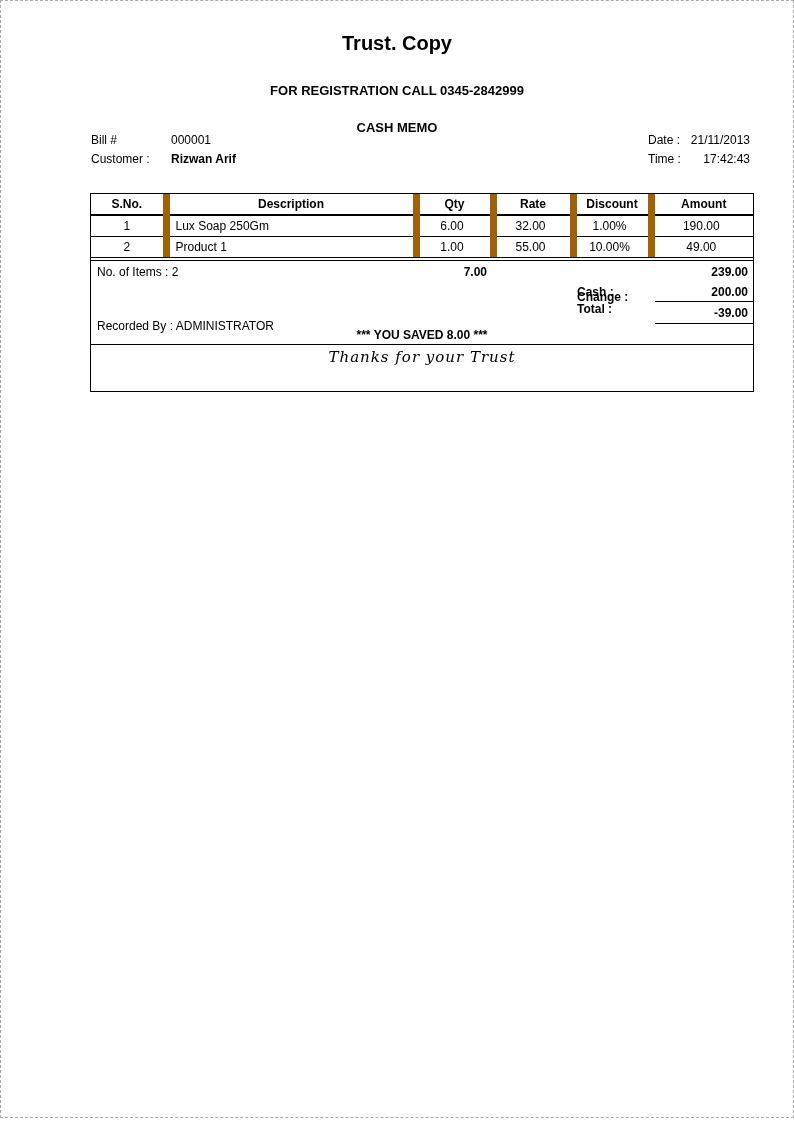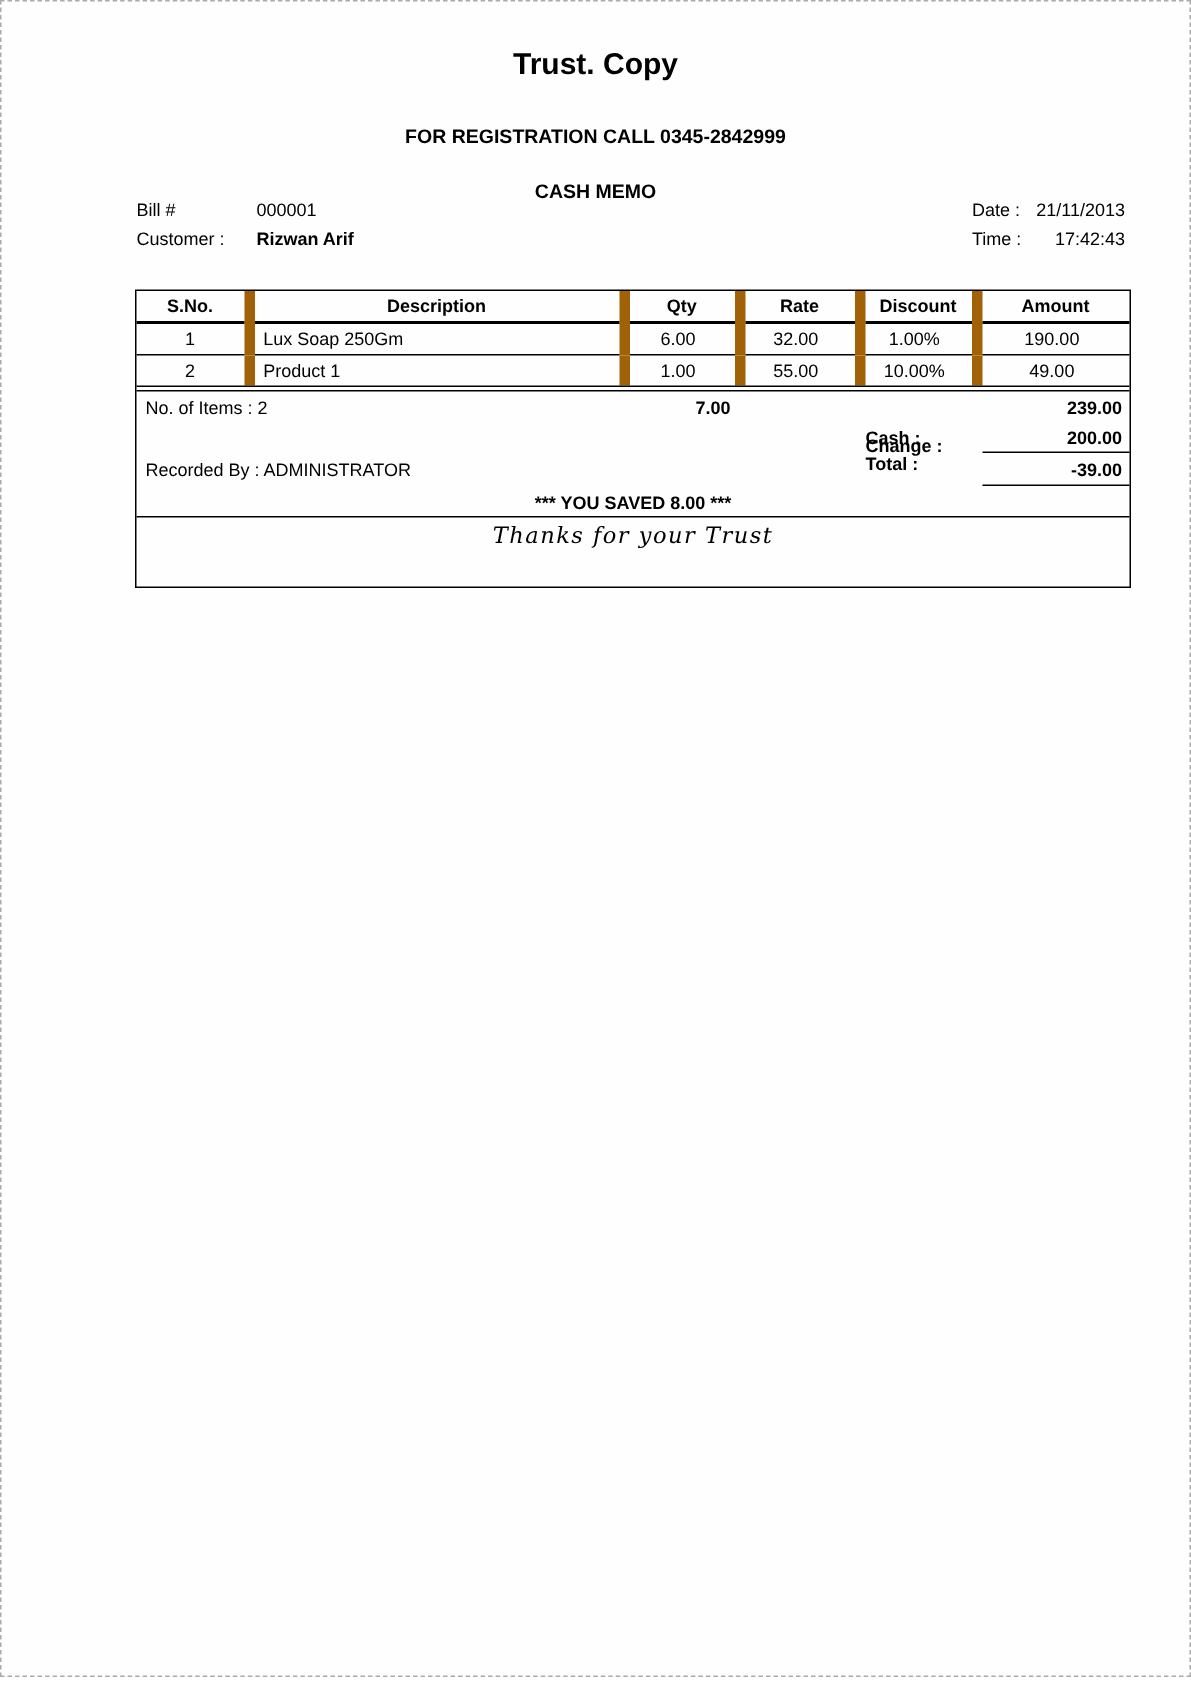--- a/index.html
+++ b/index.html
@@ -133,21 +133,21 @@
     <div class="totals">
       <div class="abs" style="left:6px; top:4px;">No. of Items : 2</div>
       <div class="abs bold" style="right:266px; top:4px;">7.00</div>
       <div class="abs bold" style="left:486px; top:4px;margin-top:37px;">Total :</div>
       <div class="abs bold" style="right:5px; top:4px;">239.00</div>
 
       <div class="abs bold" style="left:486px; top:24px;">Cash :</div>
       <div class="abs bold" style="right:5px; top:24px;">200.00</div>
       <div class="underline" style="top:40px;"></div>
 
-      <div class="abs" style="left:6px; top:45px;">Recorded By : ADMINISTRATOR</div>
+      <div class="abs" style="left:6px; top:58px;">Recorded By : ADMINISTRATOR</div>
       <div class="abs bold" style="left:486px; top:29px;">Change :</div>
       <div class="abs bold" style="right:5px; top:45px;">-39.00</div>
       <div class="underline" style="top:62px;"></div>
 
       <div class="abs center bold" style="top:67px;">*** YOU SAVED 8.00 ***</div>
     </div>
 
     <div class="footerbox">
       <div class="thanks">Thanks for your Trust</div>
     </div>

